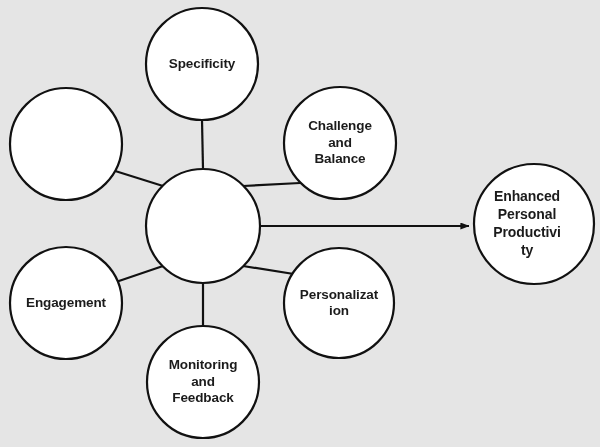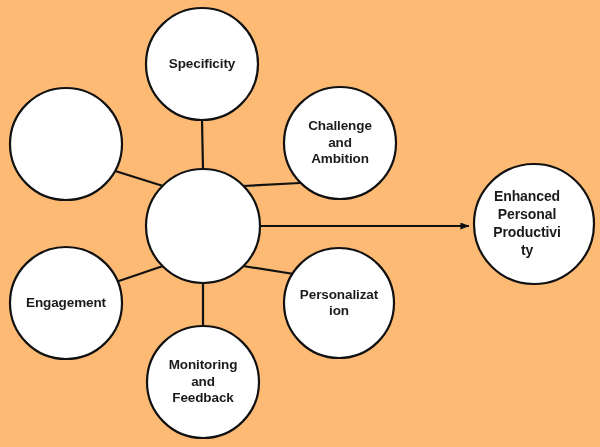--- a/index.html
+++ b/index.html
@@ -10,21 +10,21 @@
   body {
     width: 600px;
     height: 447px;
     font-family: "Liberation Sans", sans-serif;
     overflow: hidden;
   }
   #diagram-root {
     position: relative;
     width: 600px;
     height: 447px;
-    background: #fdba74;
+    background: #e5e5e5;
   }
   #diagram-svg {
     position: absolute;
     top: 0;
     left: 0;
     width: 600px;
     height: 447px;
   }
   .node-circle {
     fill: #ffffff;
@@ -102,21 +102,21 @@
       <circle class="node-circle" cx="66" cy="144" r="56"></circle>
       <circle class="node-circle" cx="203" cy="226" r="57"></circle>
       <circle class="node-circle outcome" cx="534" cy="224" r="60"></circle>
     </g>
   </svg>
 
   <div class="node-label label-satellite" style="left:146px; top:8px; width:112px; height:112px;">Specificity</div>
 
   <div class="node-label label-satellite" style="left:284px; top:87px; width:112px; height:112px;">Challenge
 and
-Ambition</div>
+Balance</div>
 
   <div class="node-label label-satellite" style="left:284px; top:248px; width:110px; height:110px;text-align:center;">Personalizat
 ion</div>
 
   <div class="node-label label-satellite" style="left:147px; top:326px; width:112px; height:112px;">Monitoring
 and
 Feedback</div>
 
   <div class="node-label label-satellite" style="left:10px; top:247px; width:112px; height:112px;">Engagement</div>
 

